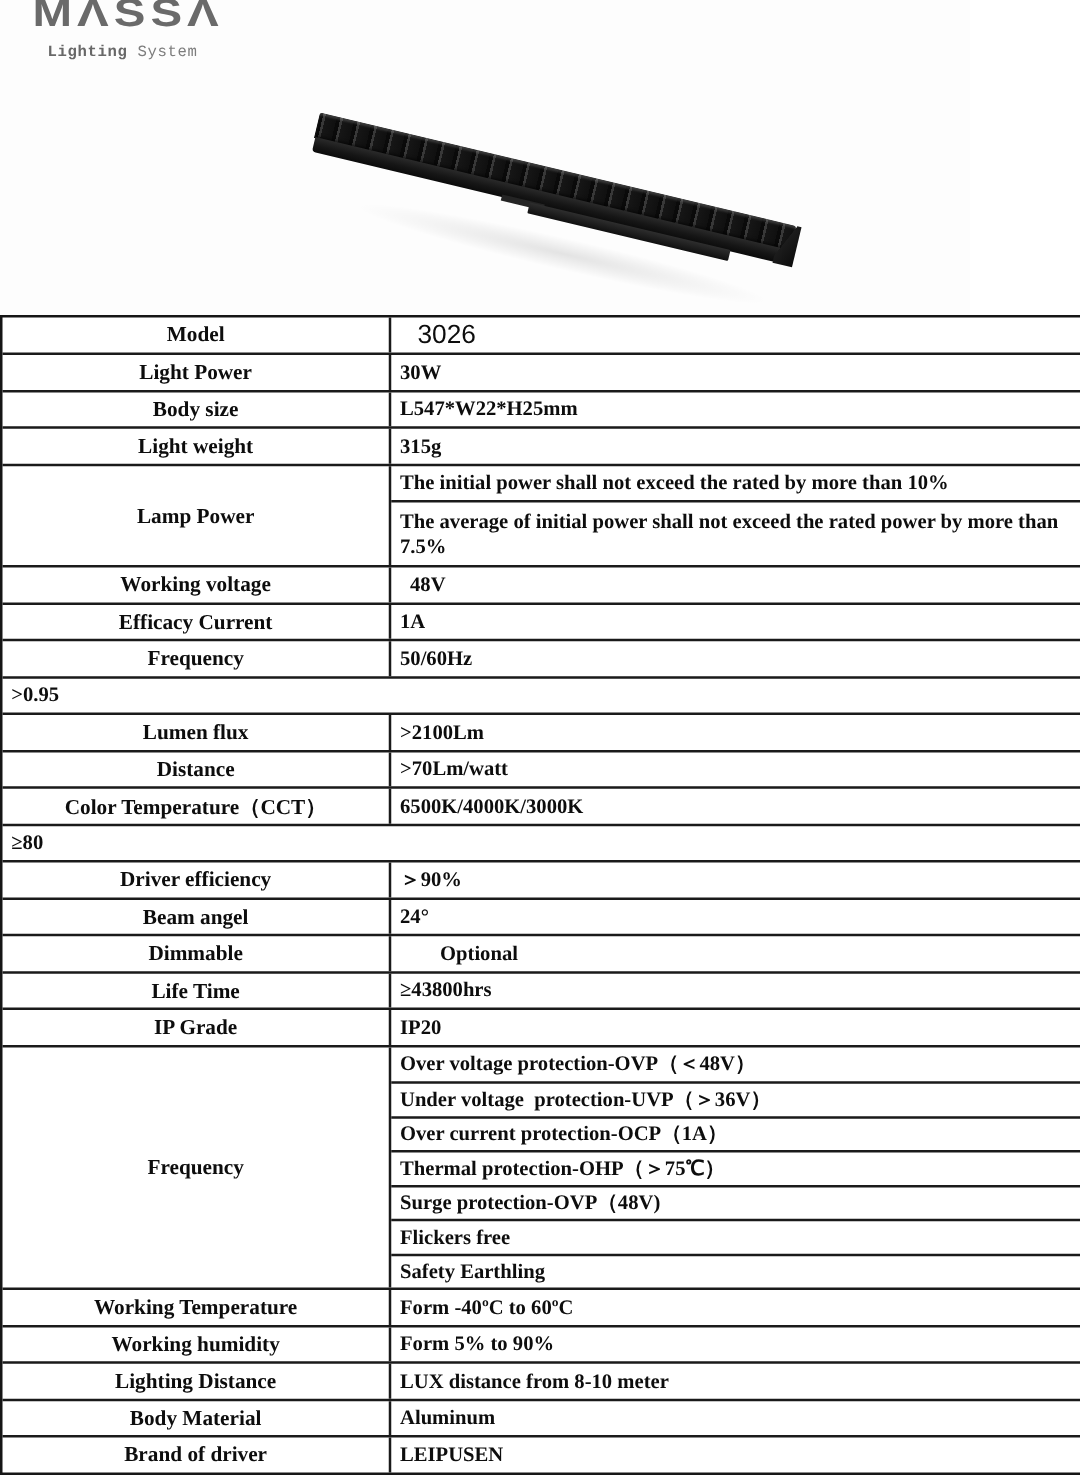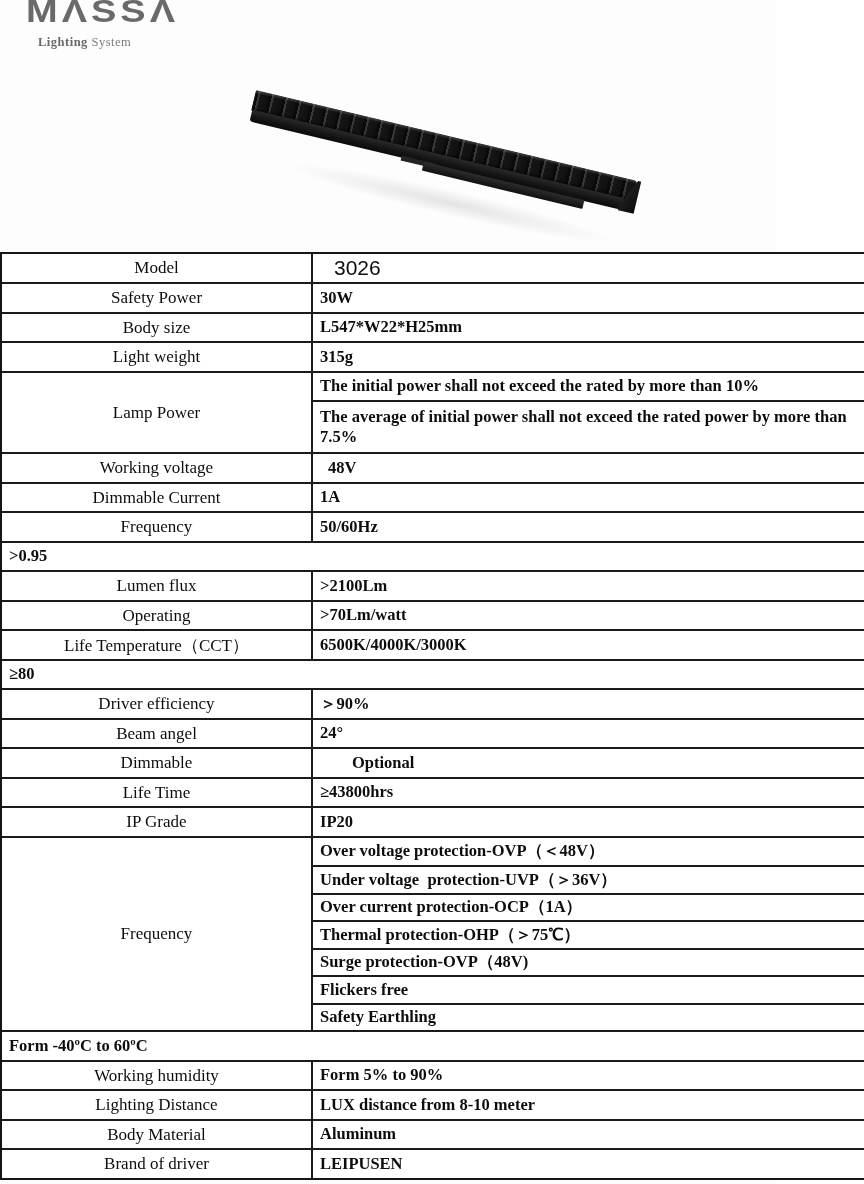--- a/index.html
+++ b/index.html
@@ -19,21 +19,21 @@
     font-family:"Liberation Sans", sans-serif;
     font-weight:800;
     font-size:38px;
     letter-spacing:4px;
     color:#6a6a6a;
     transform:scaleY(0.82);
     transform-origin:top left;
     white-space:nowrap;
   }
   .brand .tagline {
-    font-family:Liberation Serif, serif;
+    font-family:Liberation Mono, monospace;
     font-size:12.5px;
     color:#7d7d7d;
     margin:-2px 0 0 12px;
     letter-spacing:0.5px;
   }
   .brand .tagline .b { font-weight:bold; color:#686868; }
 
   
   .photo-area { position:absolute; left:0; top:70px; width:864px; height:175px; }
   .lightbar {
@@ -94,21 +94,21 @@
     border-right:none;
     background:#fff;
   }
   .row { display:flex; border-top:2px solid #1a1a1a; }
   .row:first-child { border-top:none; }
   .lab {
     width:311px; flex:0 0 311px;
     border-right:2px solid #1a1a1a;
     display:flex; align-items:center; justify-content:center;
     text-align:center;
-    font-weight:normal; font-size:17px;
+    font-weight:bold; font-size:17px;
     padding:2px 18px;
   }
   .vals { flex:1 1 auto; display:flex; flex-direction:column; min-width:0; }
   .val {
     min-height:27.5px;
     display:flex; align-items:center;
     padding:1px 4px 1px 7px;
     font-weight:bold; font-size:16.5px;
     border-top:2px solid #1a1a1a;
     line-height:1.25;
@@ -145,21 +145,21 @@
   <div class="smudge s2"></div>
 
   <div class="spec-table">
       <div class="row">
         <div class="lab">Model</div>
         <div class="vals">
           <div class="val sans" style="padding-left: 21px;">3026</div>
         </div>
       </div>
       <div class="row">
-        <div class="lab">Safety Power</div>
+        <div class="lab">Light Power</div>
         <div class="vals">
           <div class="val">30W</div>
         </div>
       </div>
       <div class="row">
         <div class="lab">Body size</div>
         <div class="vals">
           <div class="val">L547*W22*H25mm</div>
         </div>
       </div>
@@ -176,21 +176,21 @@
           <div class="val tall">The average of initial power shall not exceed the rated power by more than 7.5%</div>
         </div>
       </div>
       <div class="row">
         <div class="lab">Working voltage</div>
         <div class="vals">
           <div class="val" style="padding-left: 15px;">48V</div>
         </div>
       </div>
       <div class="row">
-        <div class="lab">Dimmable Current</div>
+        <div class="lab">Efficacy Current</div>
         <div class="vals">
           <div class="val">1A</div>
         </div>
       </div>
       <div class="row">
         <div class="lab">Frequency</div>
         <div class="vals">
           <div class="val">50/60Hz</div>
         </div>
       </div>
@@ -199,27 +199,27 @@
           <div class="val">&gt;0.95</div>
         </div>
       </div>
       <div class="row">
         <div class="lab">Lumen flux</div>
         <div class="vals">
           <div class="val">&gt;2100Lm</div>
         </div>
       </div>
       <div class="row">
-        <div class="lab">Operating</div>
+        <div class="lab">Distance</div>
         <div class="vals">
           <div class="val">&gt;70Lm/watt</div>
         </div>
       </div>
       <div class="row">
-        <div class="lab">Life Temperature（CCT）</div>
+        <div class="lab">Color Temperature（CCT）</div>
         <div class="vals">
           <div class="val">6500K/4000K/3000K</div>
         </div>
       </div>
       <div class="row">
         <div class="vals">
           <div class="val">≥80</div>
         </div>
       </div>
       <div class="row">
@@ -258,20 +258,21 @@
           <div class="val">Over voltage protection-OVP（＜48V）</div>
           <div class="val">Under voltage &nbsp;protection-UVP（＞36V）</div>
           <div class="val">Over current protection-OCP（1A）</div>
           <div class="val">Thermal protection-OHP（＞75℃）</div>
           <div class="val">Surge protection-OVP（48V)</div>
           <div class="val">Flickers free</div>
           <div class="val">Safety Earthling</div>
         </div>
       </div>
       <div class="row">
+        <div class="lab">Working Temperature</div>
         <div class="vals">
           <div class="val">Form -40ºC to 60ºC</div>
         </div>
       </div>
       <div class="row">
         <div class="lab">Working humidity</div>
         <div class="vals">
           <div class="val">Form 5% to 90%</div>
         </div>
       </div>

